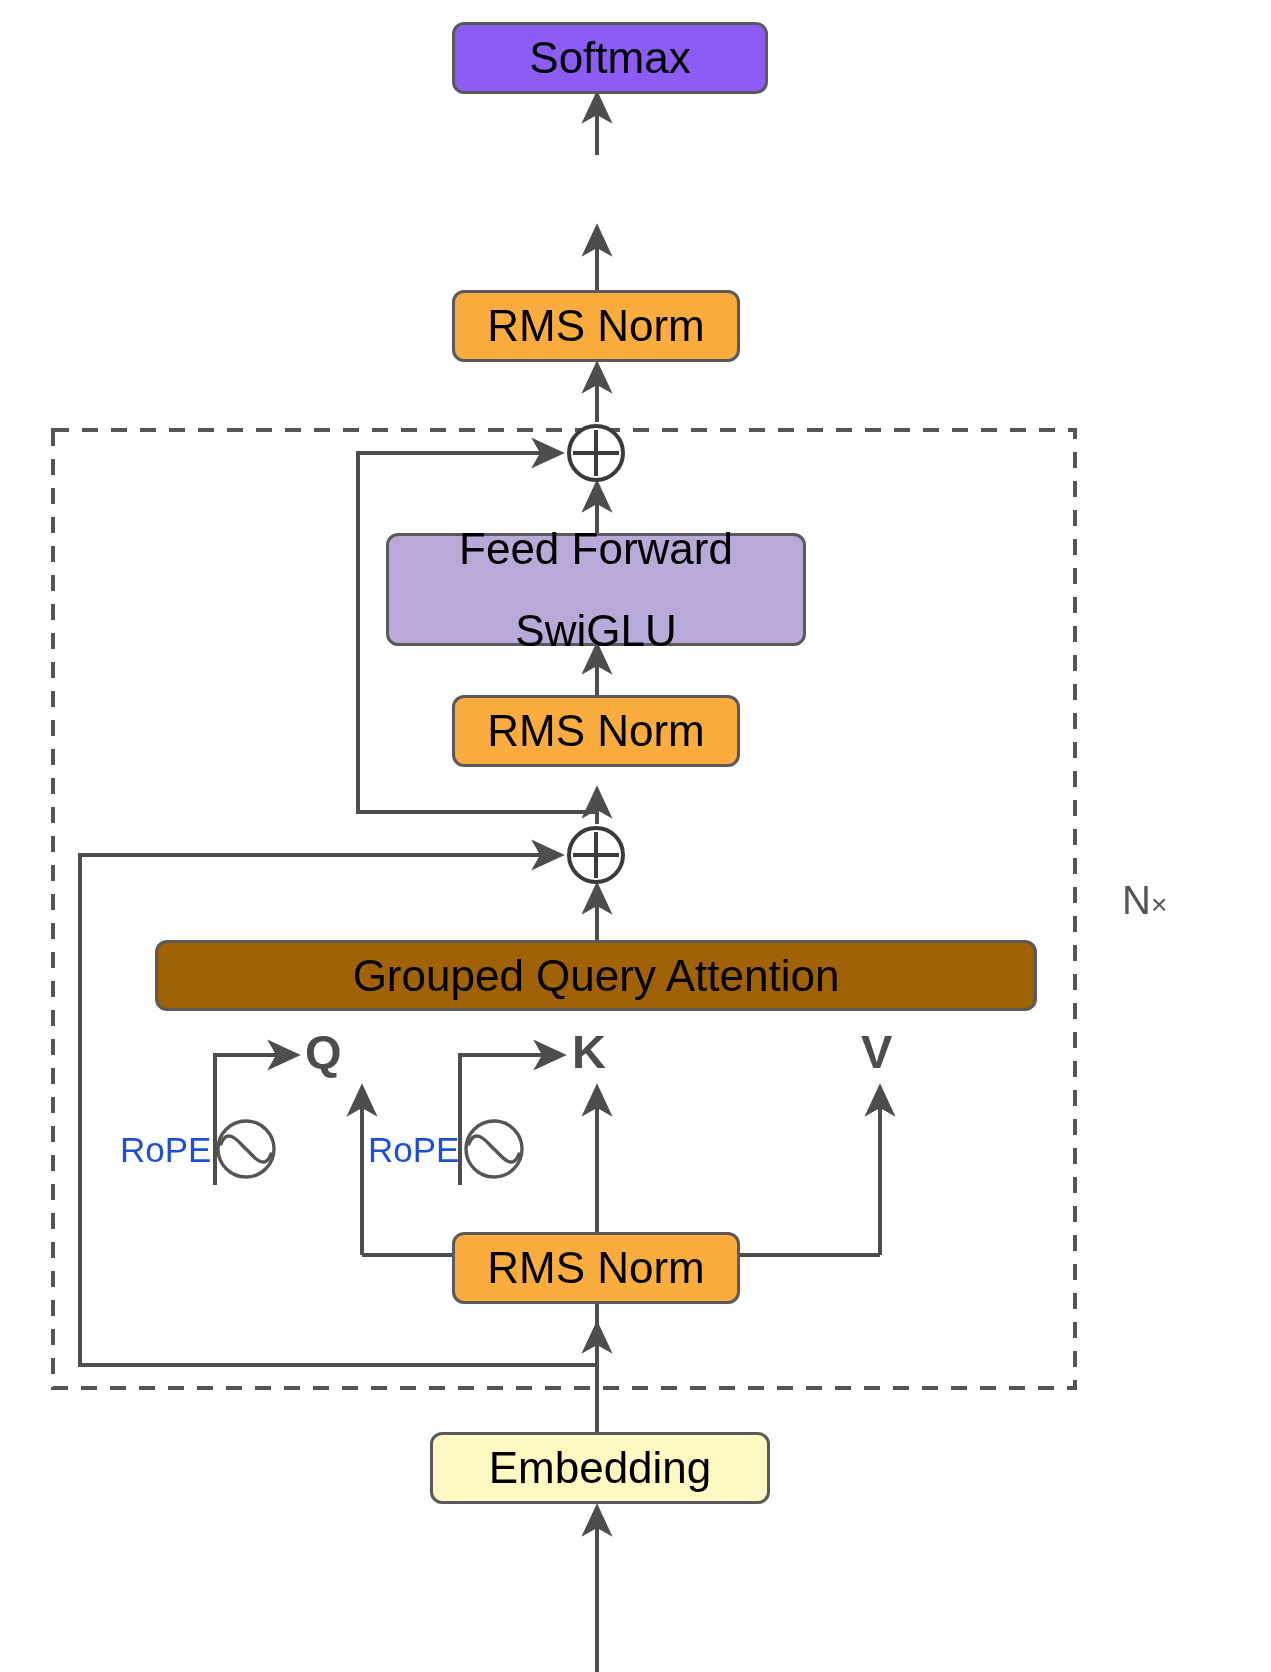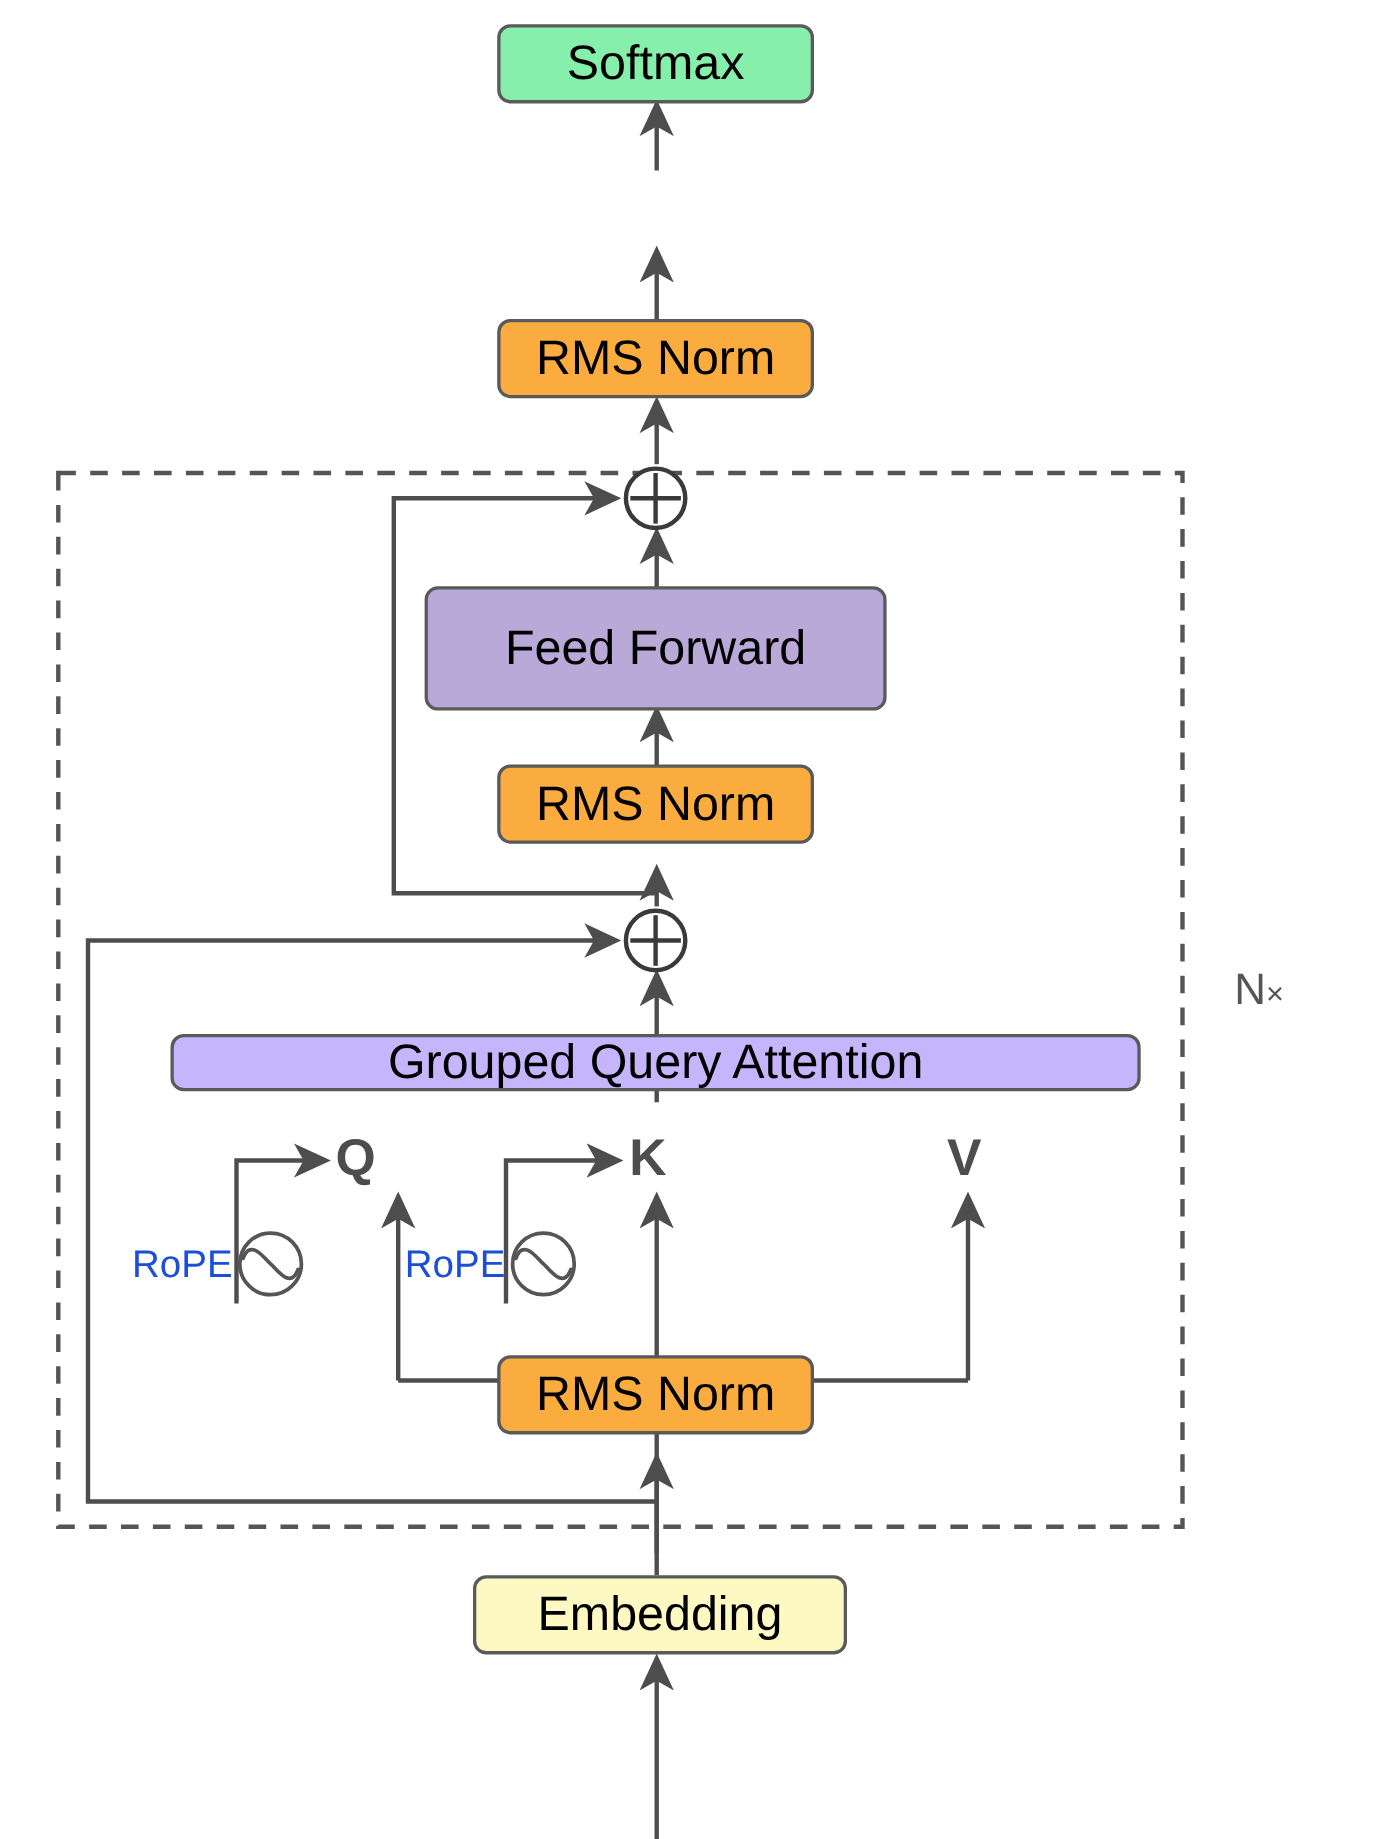--- a/index.html
+++ b/index.html
@@ -141,38 +141,39 @@
       <line x1="573" y1="453" x2="619" y2="453" stroke="#3a3a3a" stroke-width="4"></line>
     </g>
 
     <g>
       <circle cx="596" cy="855" r="27" fill="#ffffff" stroke="#3a3a3a" stroke-width="4"></circle>
       <line x1="596" y1="832" x2="596" y2="878" stroke="#3a3a3a" stroke-width="4"></line>
       <line x1="573" y1="855" x2="619" y2="855" stroke="#3a3a3a" stroke-width="4"></line>
     </g>
   </svg>
 
-  <div class="node-box" style="left:452px; top:22px; width:288px; height:72px; background:#86efac; font-size:44px;">
+  <div class="node-box" style="left:452px; top:22px; width:316px; height:72px; background:#8b5cf6; font-size:44px;">
     <span class="node-label">Softmax</span>
   </div>
 
 
   <div class="node-box" style="left:452px; top:290px; width:288px; height:72px; background:#fbac3f; font-size:44px;">
     <span class="node-label">RMS Norm</span>
   </div>
 
   <div class="node-box" style="left:386px; top:533px; width:420px; height:113px; background:#b9a9d9; font-size:44px; flex-direction:column;gap:32px;">
     <span class="node-label">Feed Forward</span>
+    <span class="node-label">SwiGLU</span>
   </div>
 
   <div class="node-box" style="left:452px; top:695px; width:288px; height:72px; background:#fbac3f; font-size:44px;">
     <span class="node-label">RMS Norm</span>
   </div>
 
-  <div class="node-box" style="left:155px; top:940px; width:882px; height:52px; background:#c4b5fd; font-size:44px;">
+  <div class="node-box" style="left:155px; top:940px; width:882px; height:71px; background:#a16207; font-size:44px;">
     <span class="node-label">Grouped Query Attention</span>
   </div>
 
   <div class="node-box" style="left:452px; top:1232px; width:288px; height:72px; background:#fbac3f; font-size:44px;">
     <span class="node-label">RMS Norm</span>
   </div>
 
   <div class="node-box" style="left:430px; top:1432px; width:340px; height:72px; background:#fef9c3; font-size:44px;">
     <span class="node-label">Embedding</span>
   </div>

